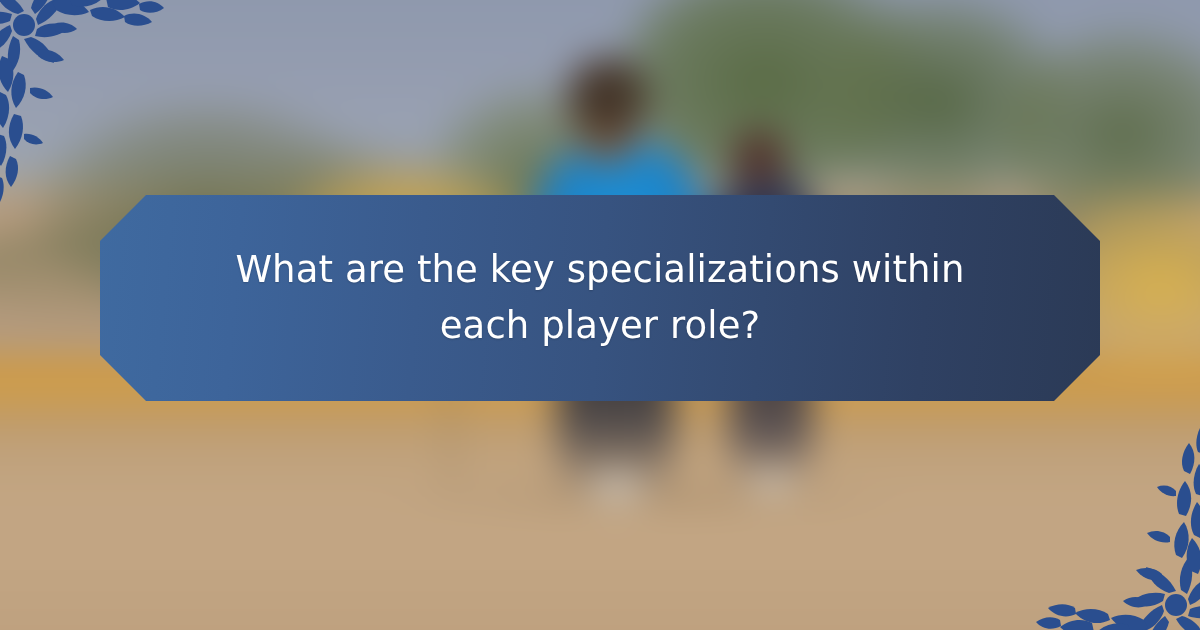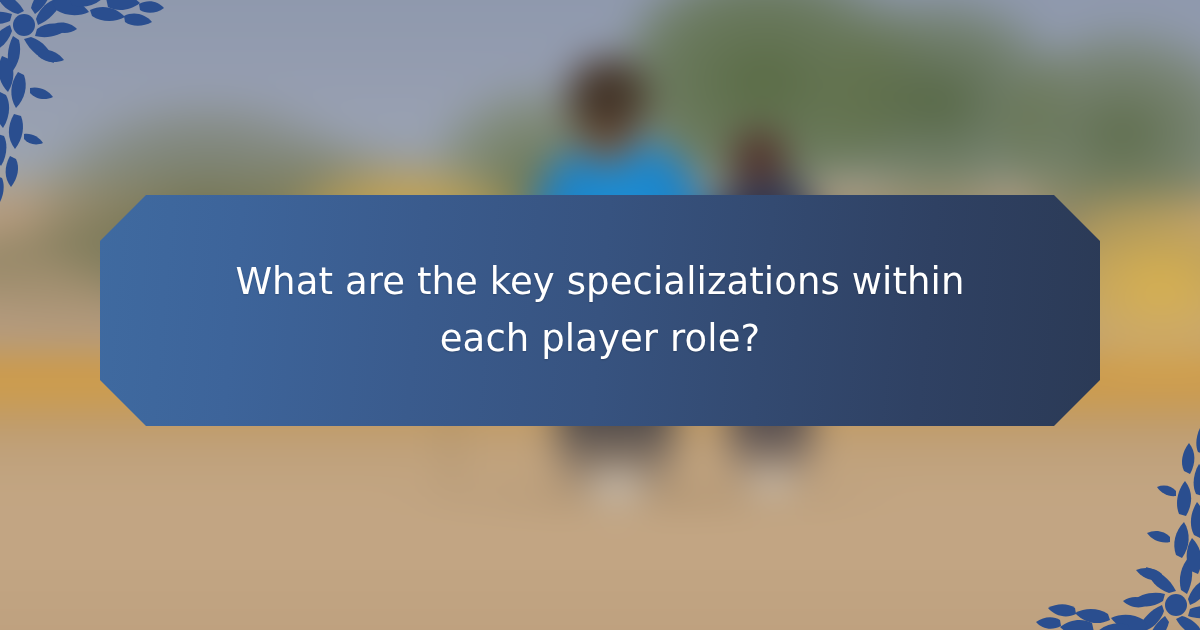--- a/index.html
+++ b/index.html
@@ -95,21 +95,21 @@
     pointer-events:none;
   }
   #ornament-bottom-right{
     position:absolute; right:-6px; bottom:-6px; width:200px; height:230px;
     transform:rotate(180deg);
     pointer-events:none;
   }
 
   
   #headline-banner{
-    position:absolute; left:100px; top:195px; width:1000px; height:231px;
+    position:absolute; left:100px; top:195px; width:1000px; height:206px;
     background:linear-gradient(95deg,
        #3f6aa0 0%, #3d649a 14%, #3a5b8d 32%, #375380 50%,
        #334a71 66%, #2f4163 82%, #2b3a56 100%);
     clip-path:polygon(46px 0, calc(100% - 46px) 0, 100% 46px,
                       100% calc(100% - 46px), calc(100% - 46px) 100%,
                       46px 100%, 0 calc(100% - 46px), 0 46px);
     display:flex; align-items:center; justify-content:center;
     box-shadow:0 2px 18px rgba(0,0,0,.18);
   }
   #headline-text{

